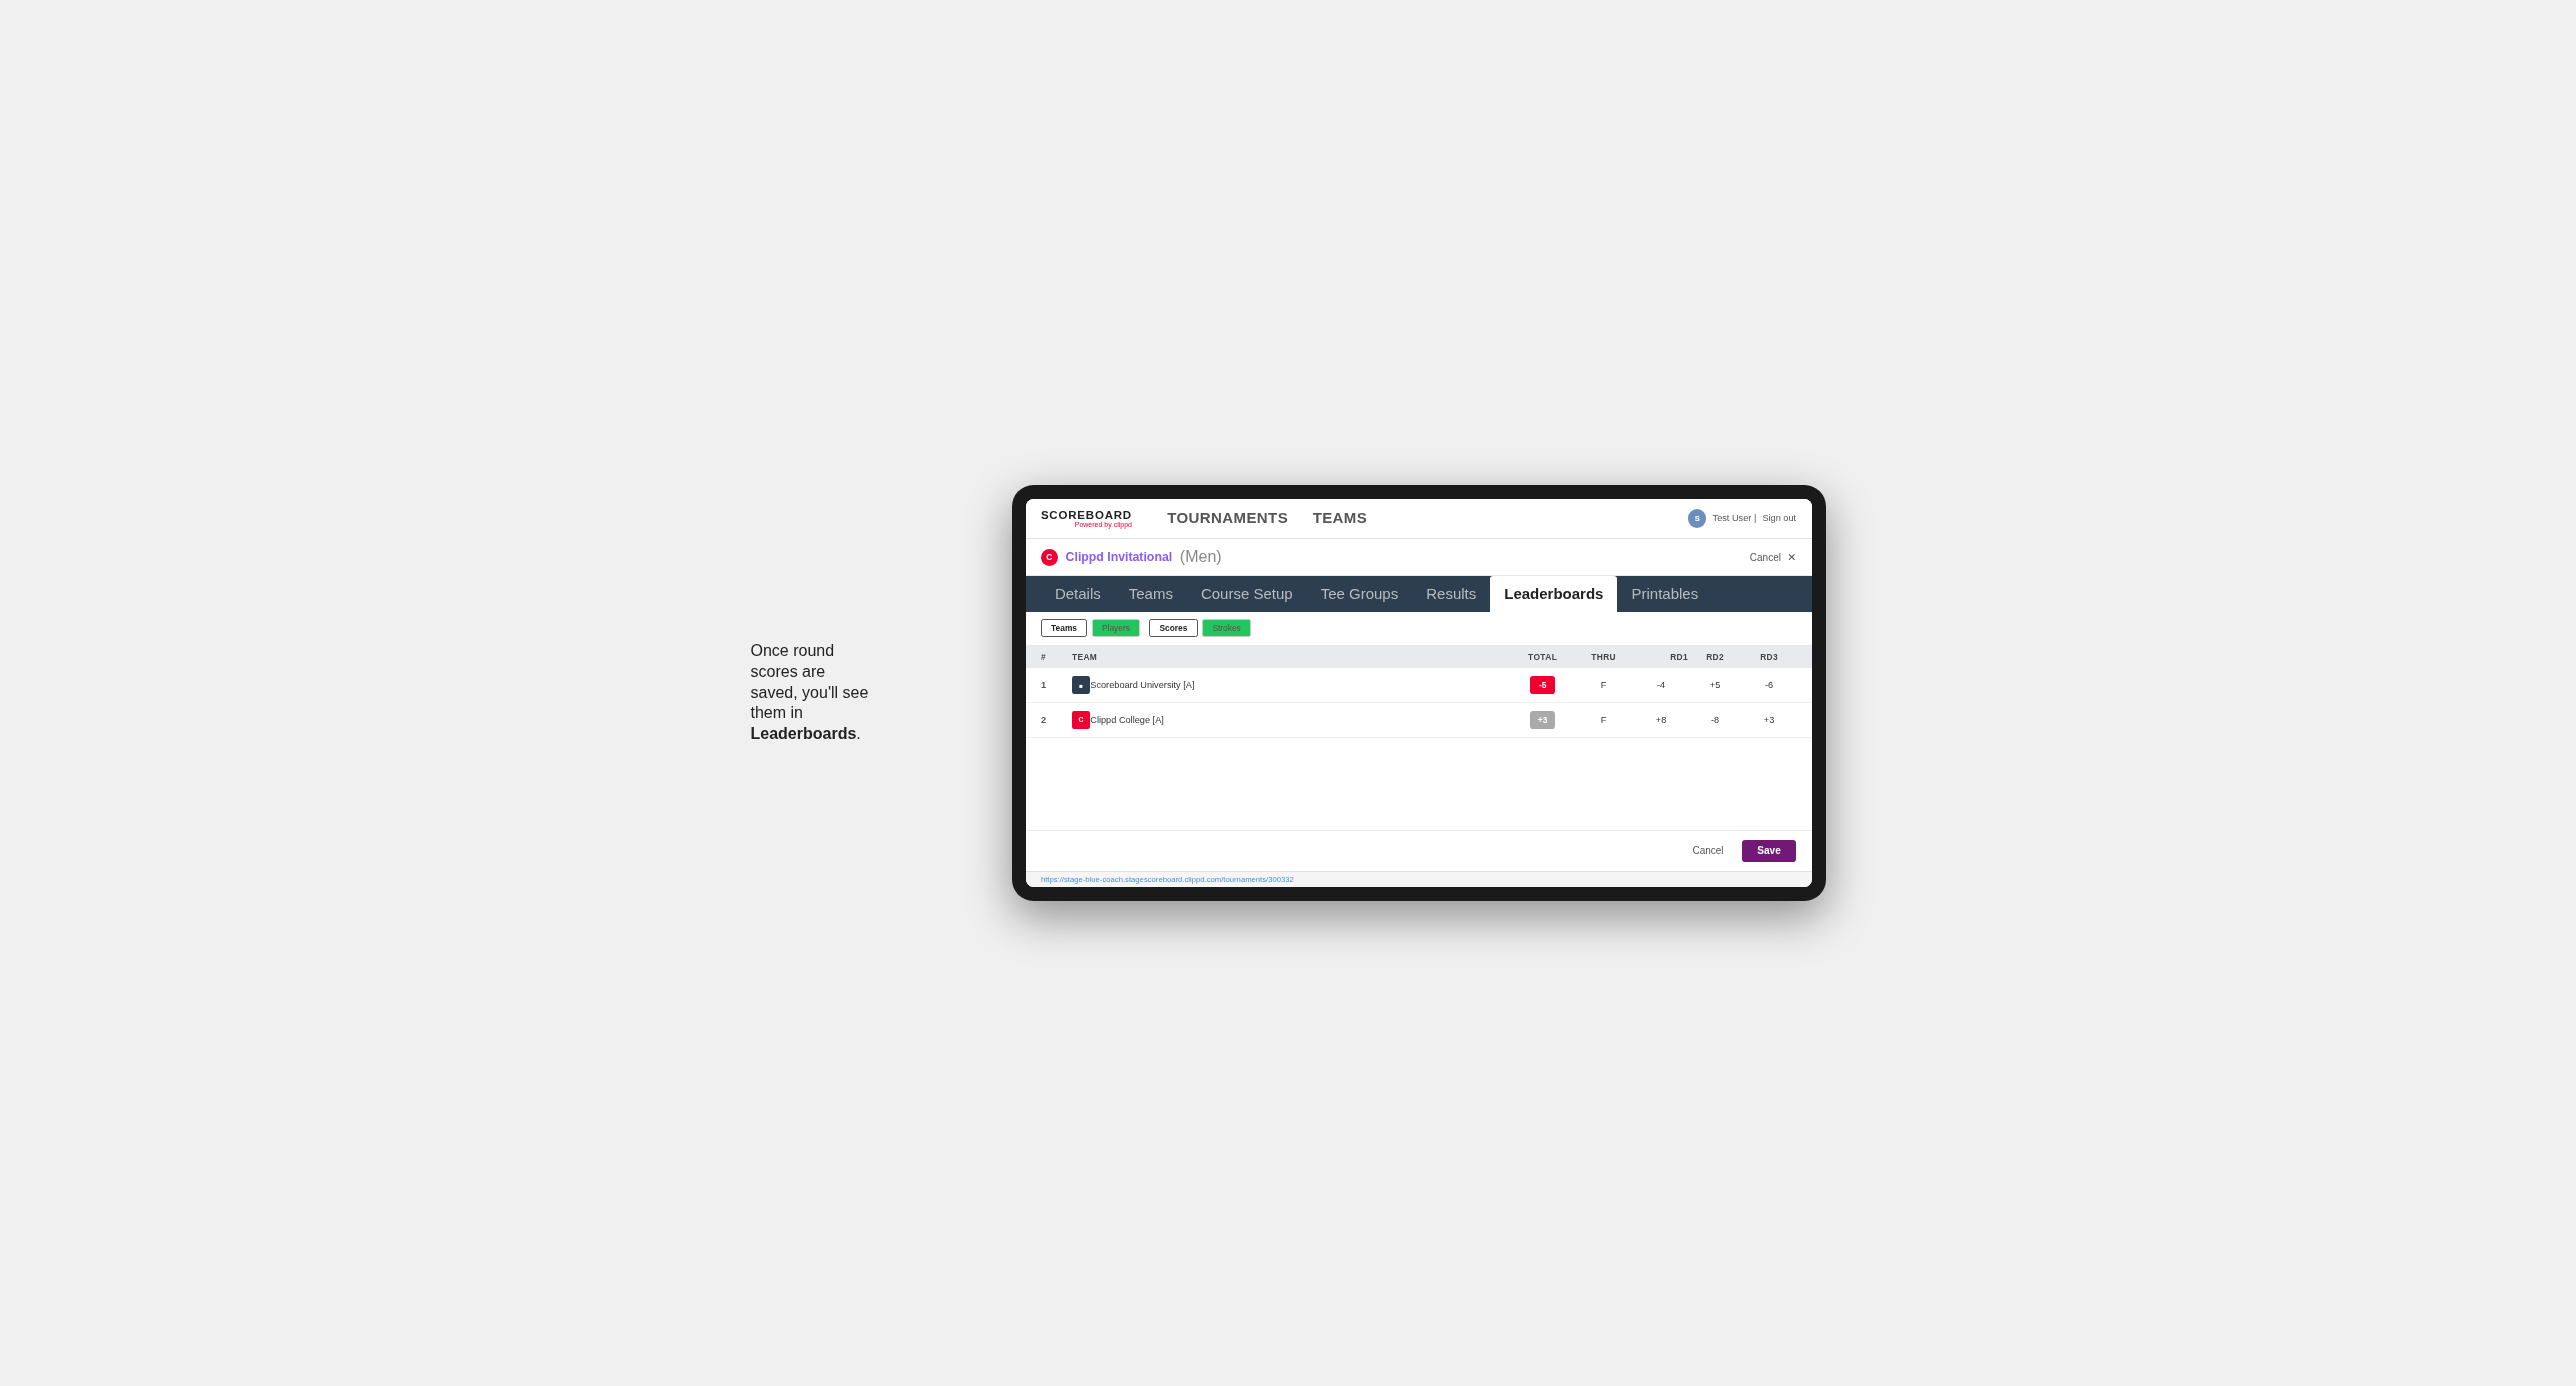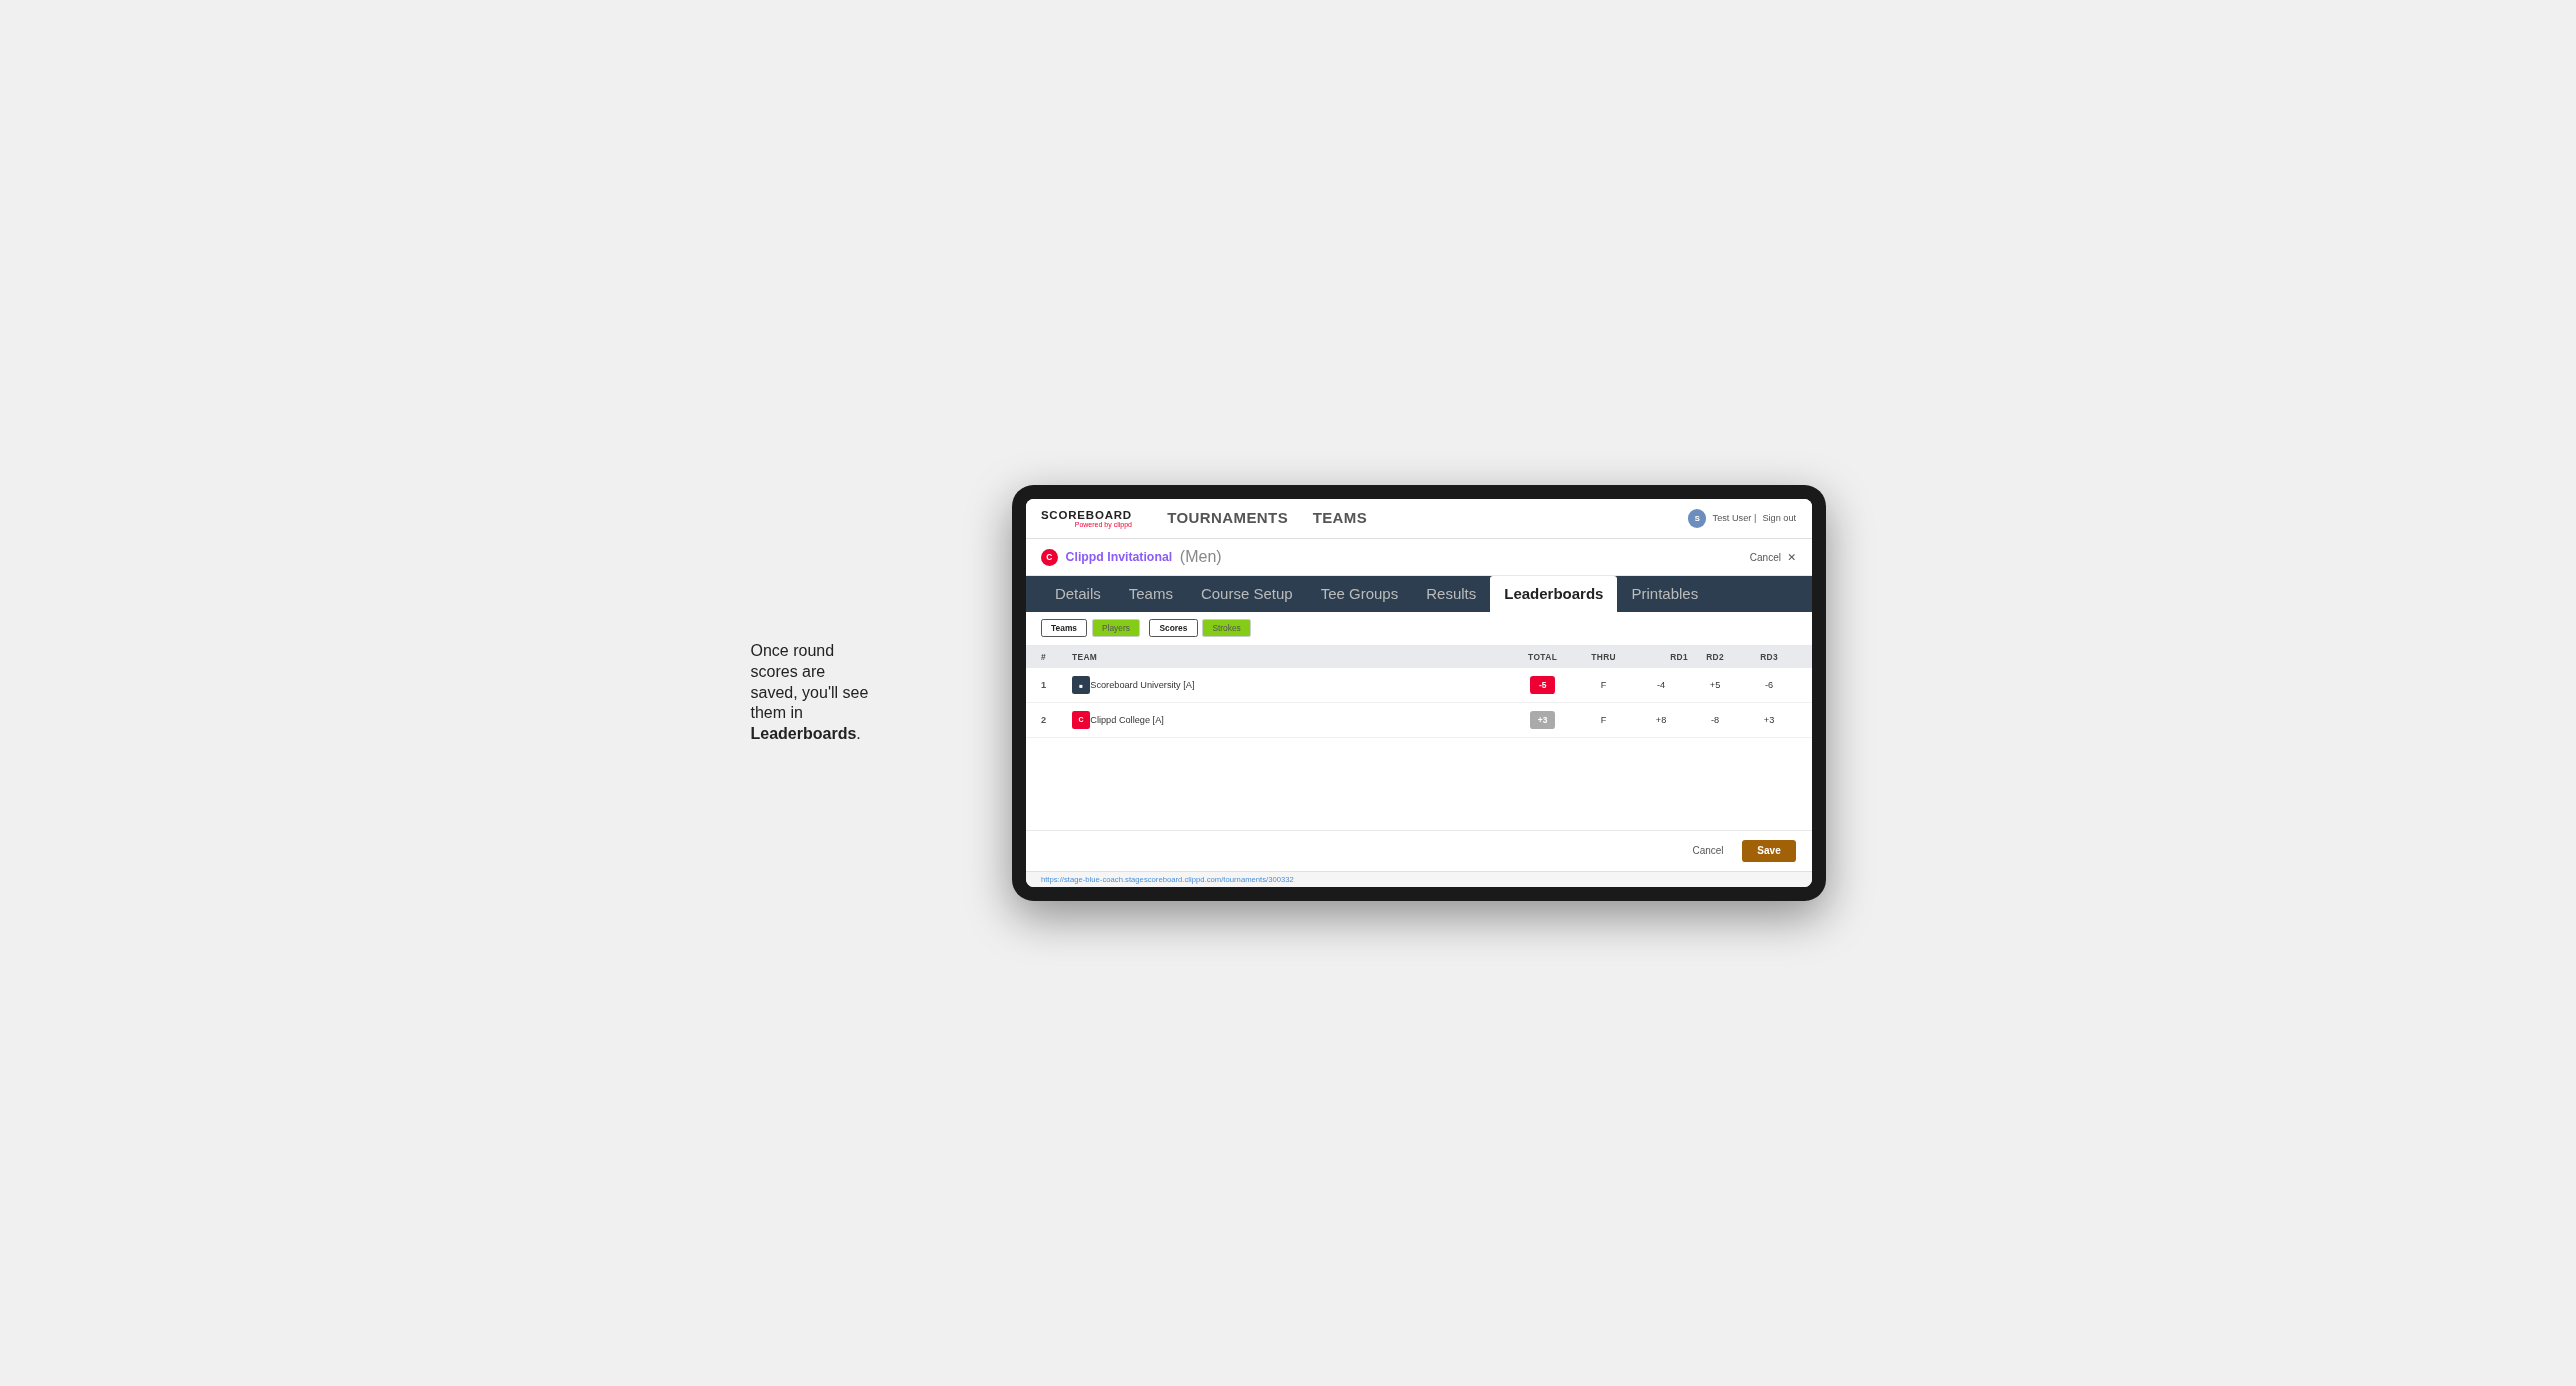--- a/index.html
+++ b/index.html
@@ -189,21 +189,21 @@
       gap: 4.6px;
       border-bottom: 0.8px solid #e8e8e8;
     }
     .sub-tab {
       padding: 3.1px 9.2px;
       font-size: 8.4px;
       color: #555;
       cursor: pointer;
       border: 0.8px solid #ccc;
       border-radius: 2.3px;
-      background: #84cc16;
+      background: #22c55e;
     }
     .sub-tab.active {
       background: #fff;
       border-color: #555;
       color: #222;
       font-weight: 600;
     }
 
     
     .leaderboard-table {
@@ -292,21 +292,21 @@
     }
     .footer-cancel-btn {
       font-size: 10px;
       color: #555;
       cursor: pointer;
       background: none;
       border: none;
       padding: 4.6px 9.2px;
     }
     .footer-save-btn {
-      background: #a16207;
+      background: #701a75;
       color: #fff;
       border: none;
       border-radius: 3.1px;
       padding: 5.4px 15.4px;
       font-size: 10px;
       font-weight: 600;
       cursor: pointer;
     }
 
     

